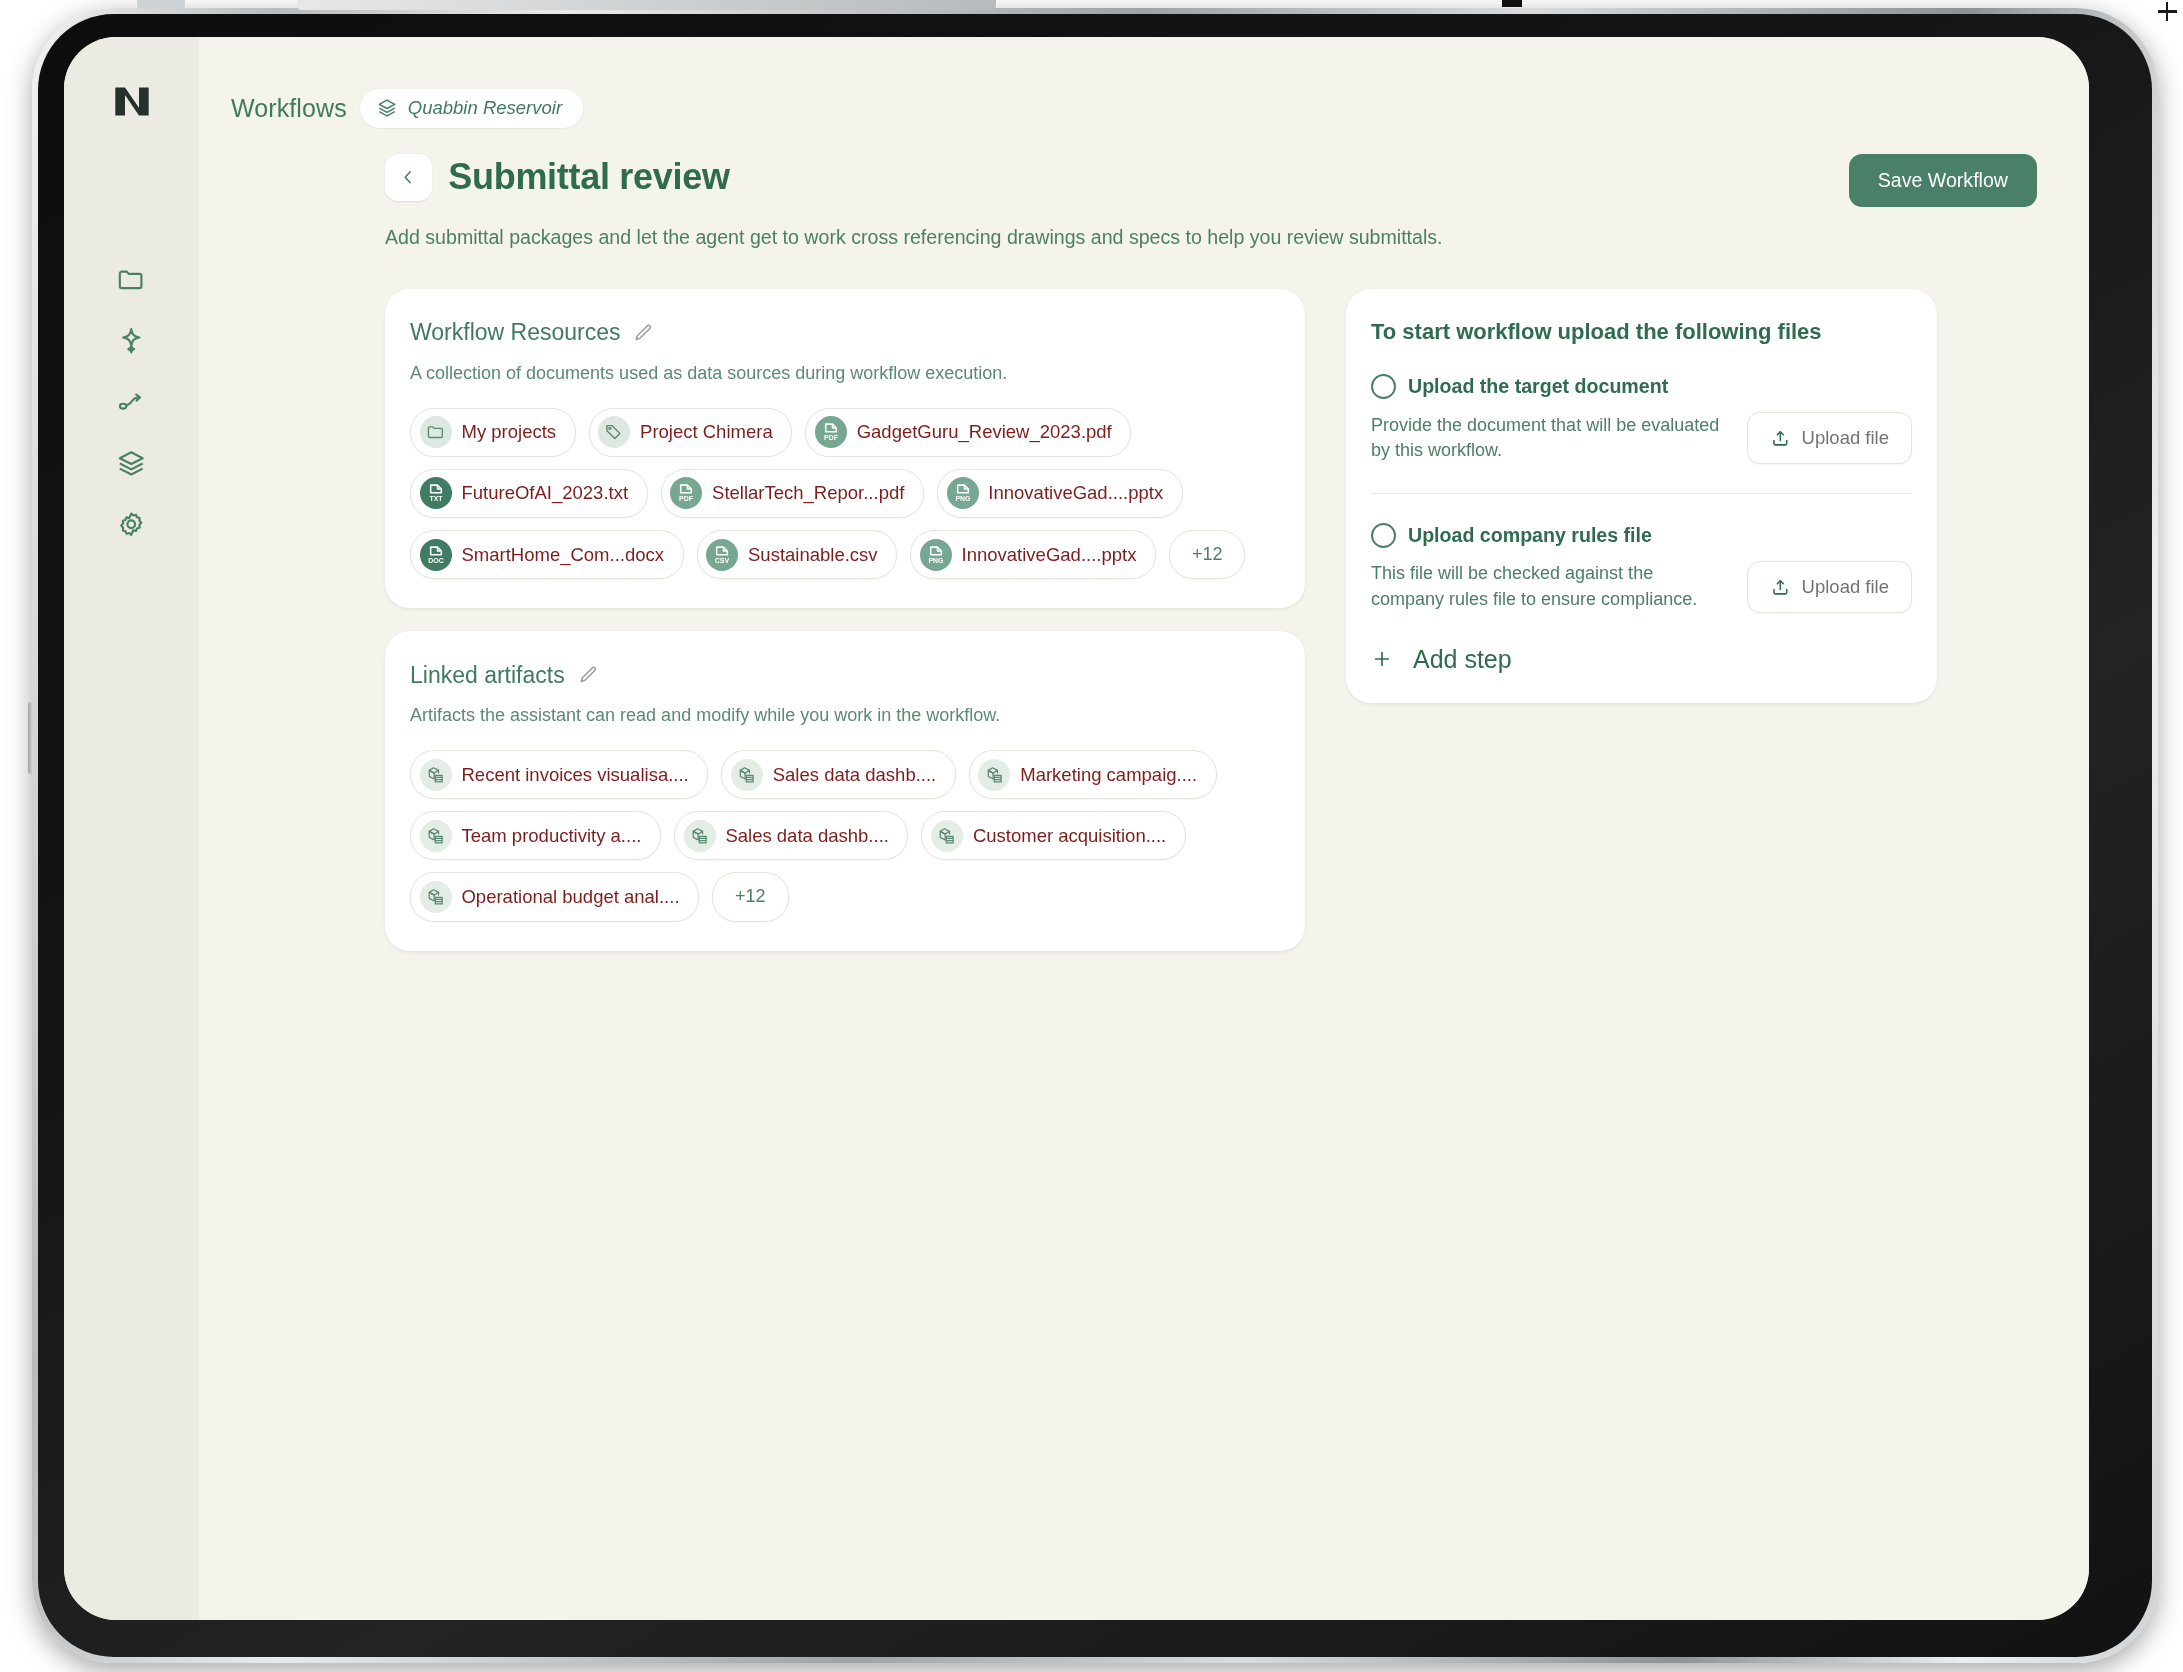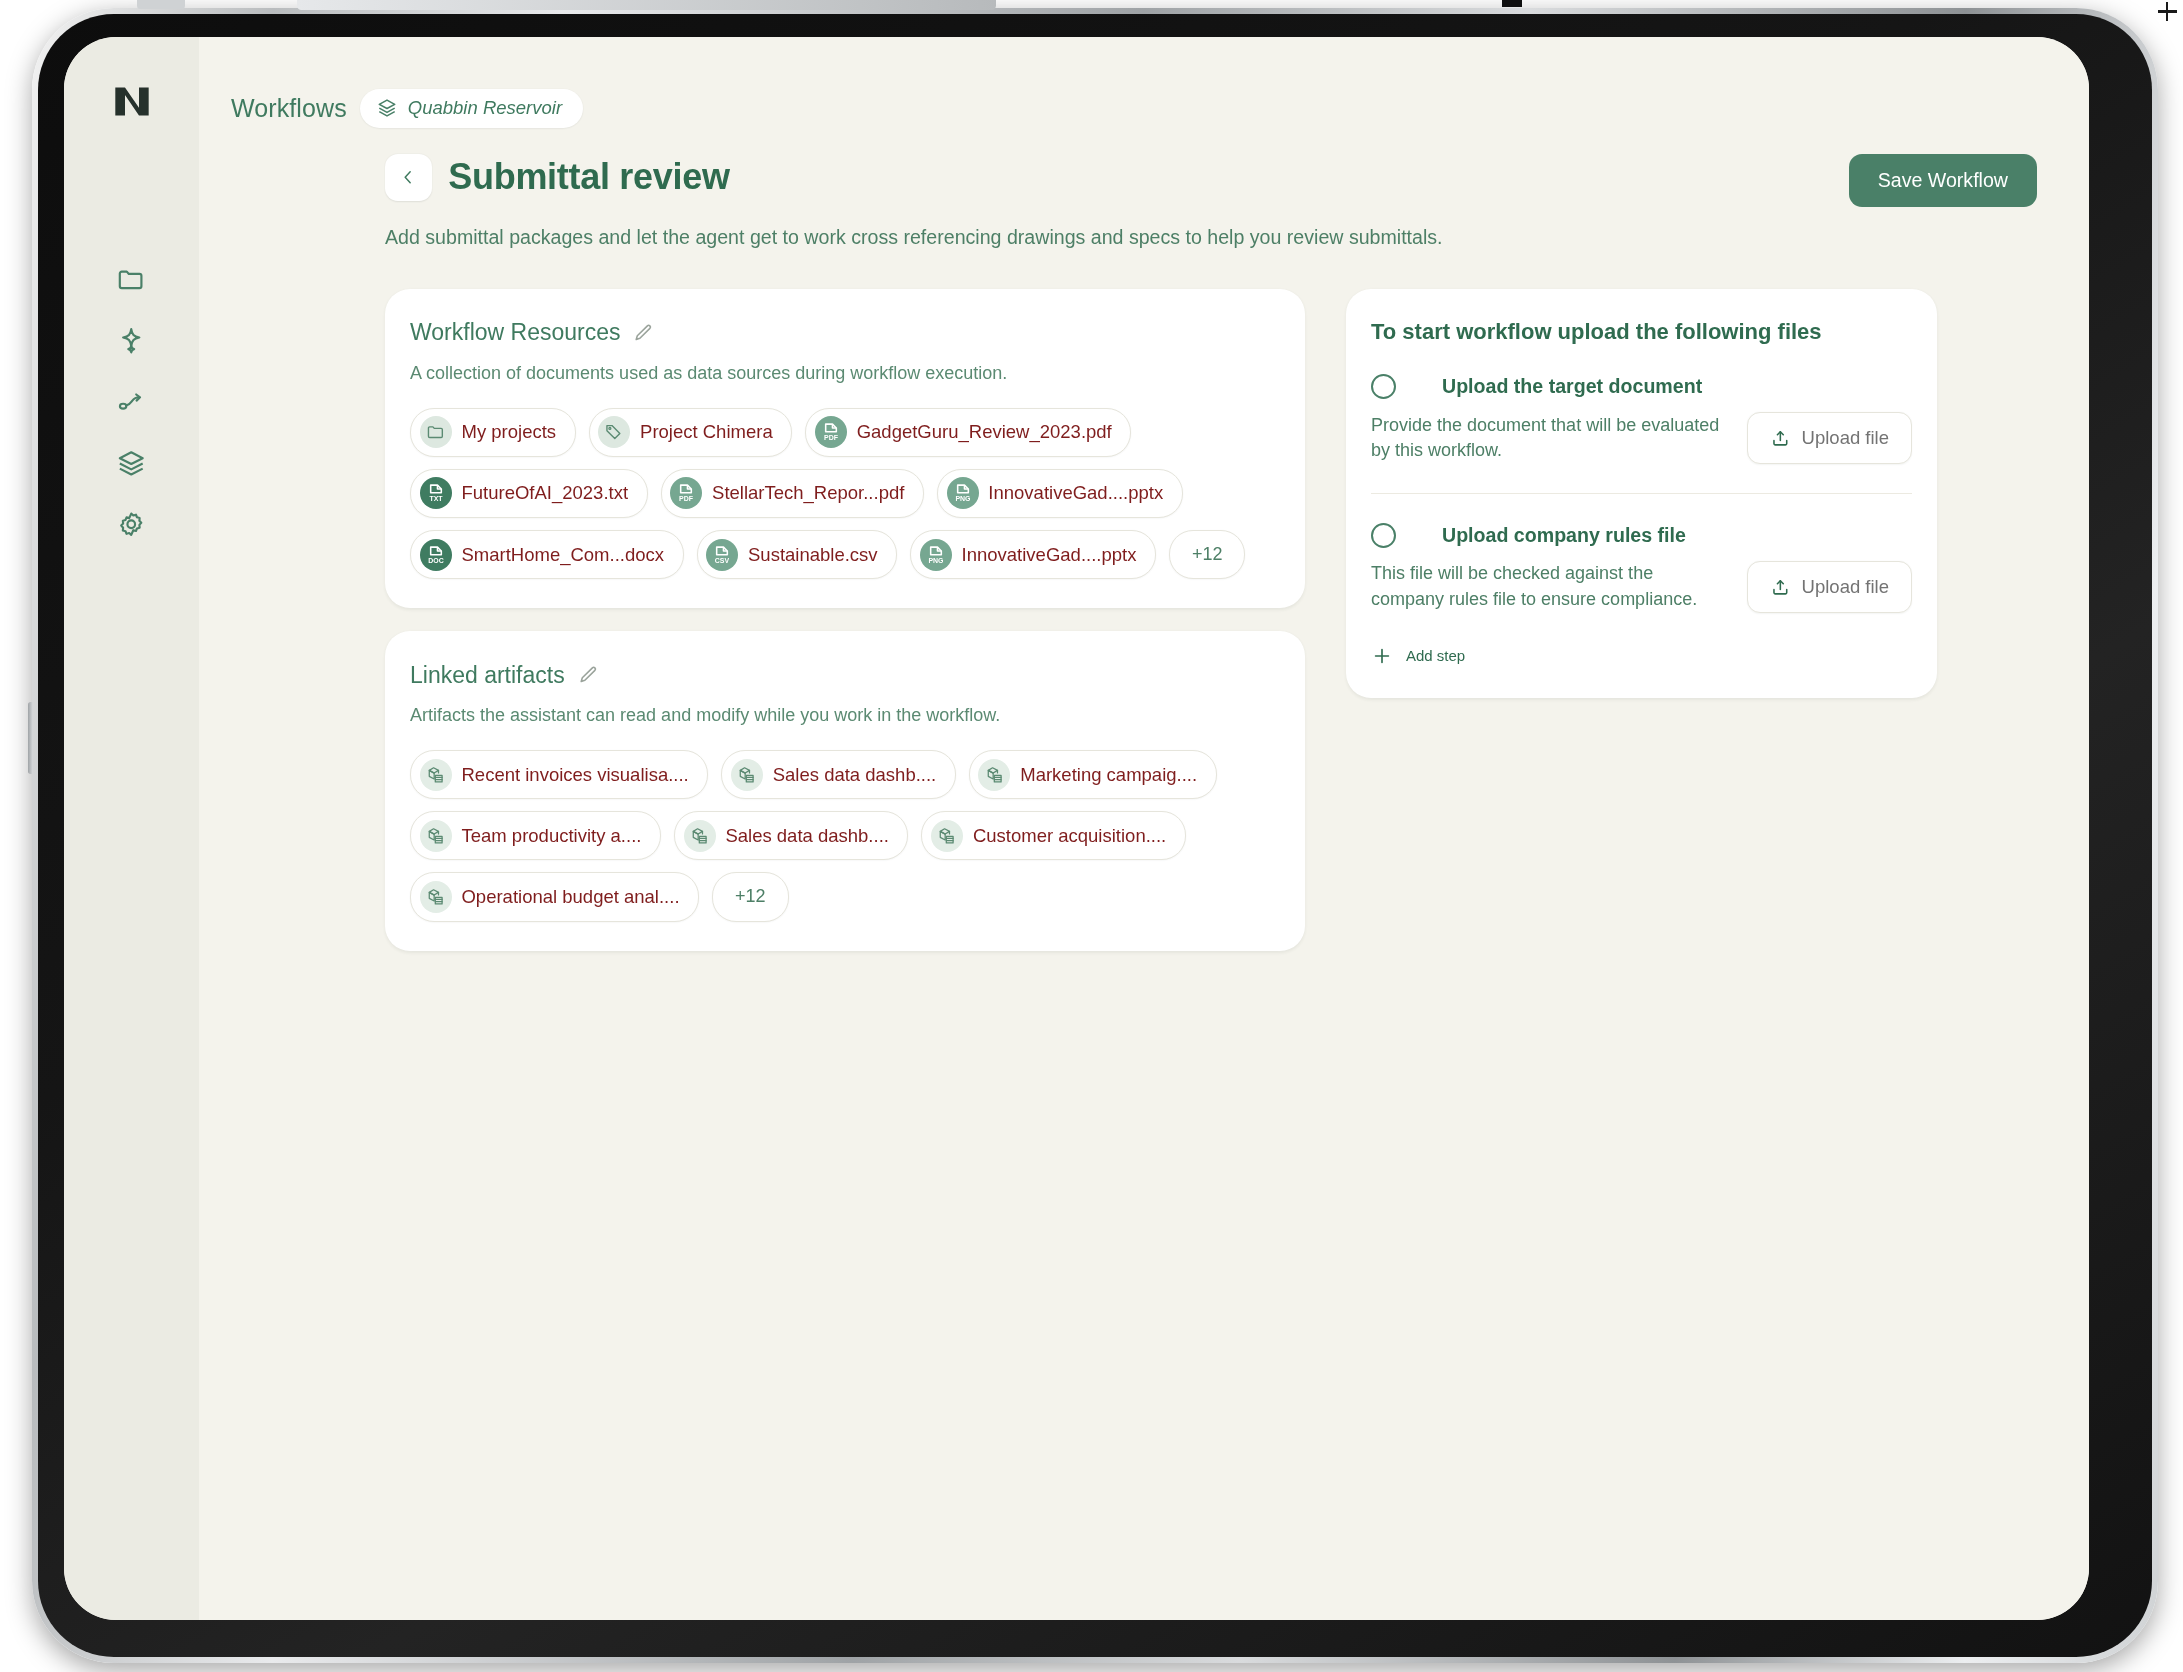--- a/index.html
+++ b/index.html
@@ -187,37 +187,37 @@
   .chip-icon.badge-dark svg, .chip-icon.badge-mid svg { width: 22px; height: 22px; }
 
   
   #right-card-title { font-size: 22px; color: #2f6b4f; font-weight: 700; }
   .step-block { margin-top: 29px; }
   .step-head { display: flex; align-items: center; gap: 12px; }
   .step-radio {
     width: 25px; height: 25px; border-radius: 50%;
     border: 2.2px solid #4a8068; flex: 0 0 25px; cursor: pointer;
   }
-  .step-title { font-size: 19.6px; color: #2f6b4f; font-weight: 700; margin-left: 34px; }
+  .step-title { font-size: 19.6px; color: #2f6b4f; font-weight: 700; }
   .step-body { display: flex; align-items: center; justify-content: space-between; gap: 22px; margin-top: 13px; }
   .step-desc { font-size: 18px; line-height: 1.42; color: #4d7f66; max-width: 376px; }
   .upload-btn {
     display: inline-flex; align-items: center; gap: 11px;
     background: #ffffff; border: 0.5px solid #e6e5dc;
     border-radius: 13px; padding: 14px 22px;
     font-size: 18.5px; color: #737373; white-space: nowrap;
     box-shadow: 0 0.5px 1.6px rgba(40,50,45,.05);
     font-family: "Liberation Sans", sans-serif; cursor: pointer;
   }
   .upload-btn svg { width: 20.7px; height: 20.7px; }
   .step-divider { height: 0.5px; background: #eceae1; margin-top: 29px; }
   #add-step {
-    display: inline-flex; align-items: center; gap: 13px;
+    display: inline-flex; align-items: center; gap: 20px;
     margin-top: 32px; background: none; border: none;
-    font-size: 15px; color: #2f6b4f;
+    font-size: 25px; color: #2f6b4f;
     font-family: "Liberation Sans", sans-serif; cursor: pointer;
   }
   #add-step svg { width: 22px; height: 22px; }
 </style>
 </head>
 <body>
 
 <div id="device-frame">
   <div id="device-bezel"></div>
 

